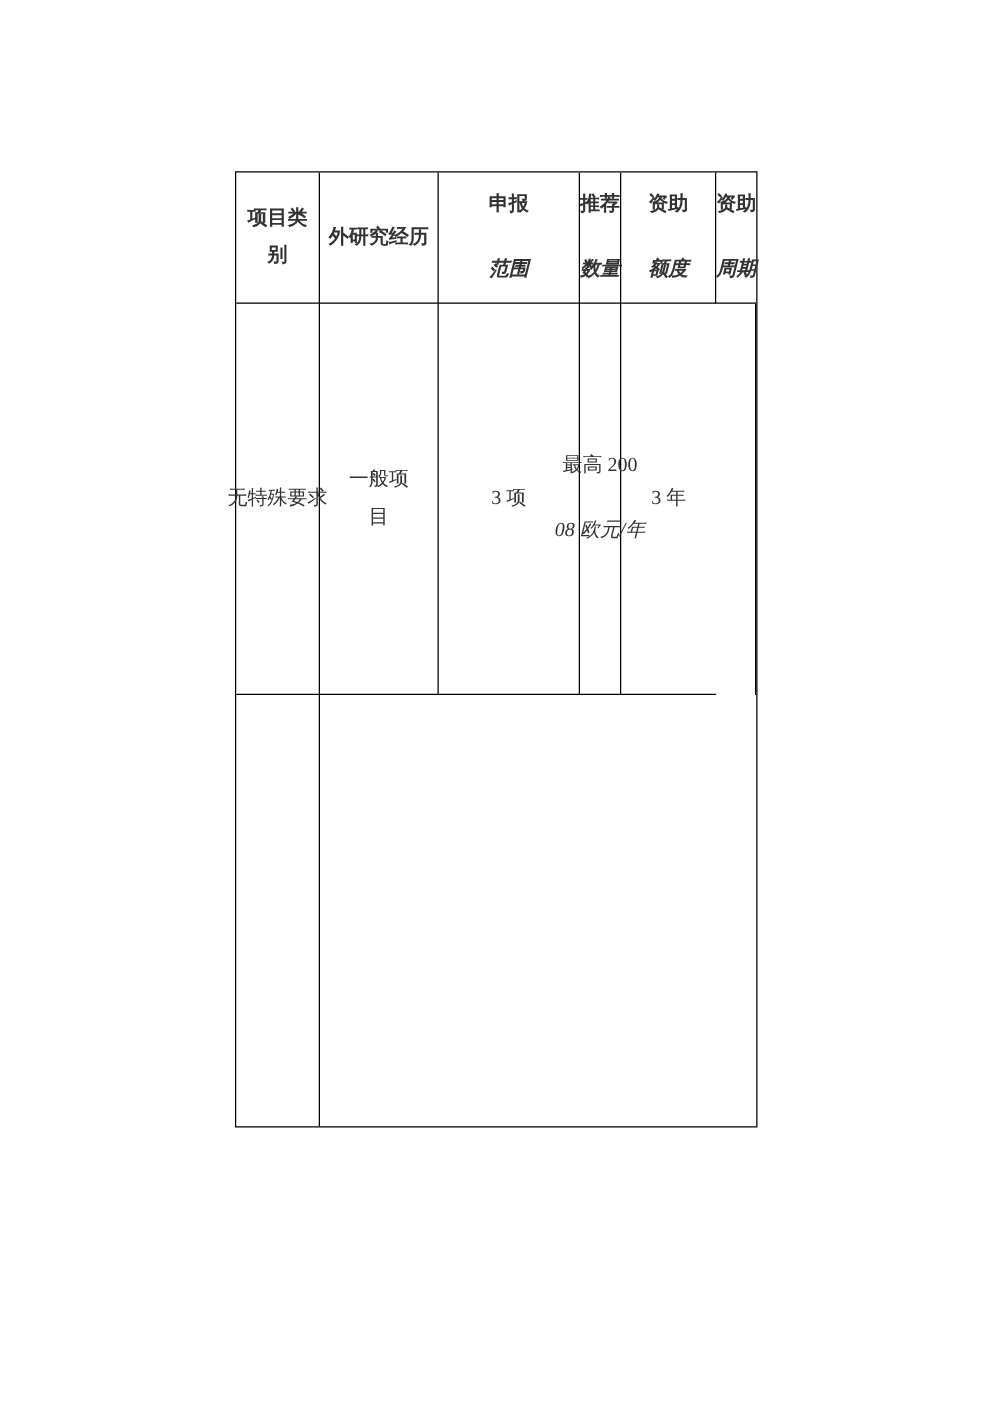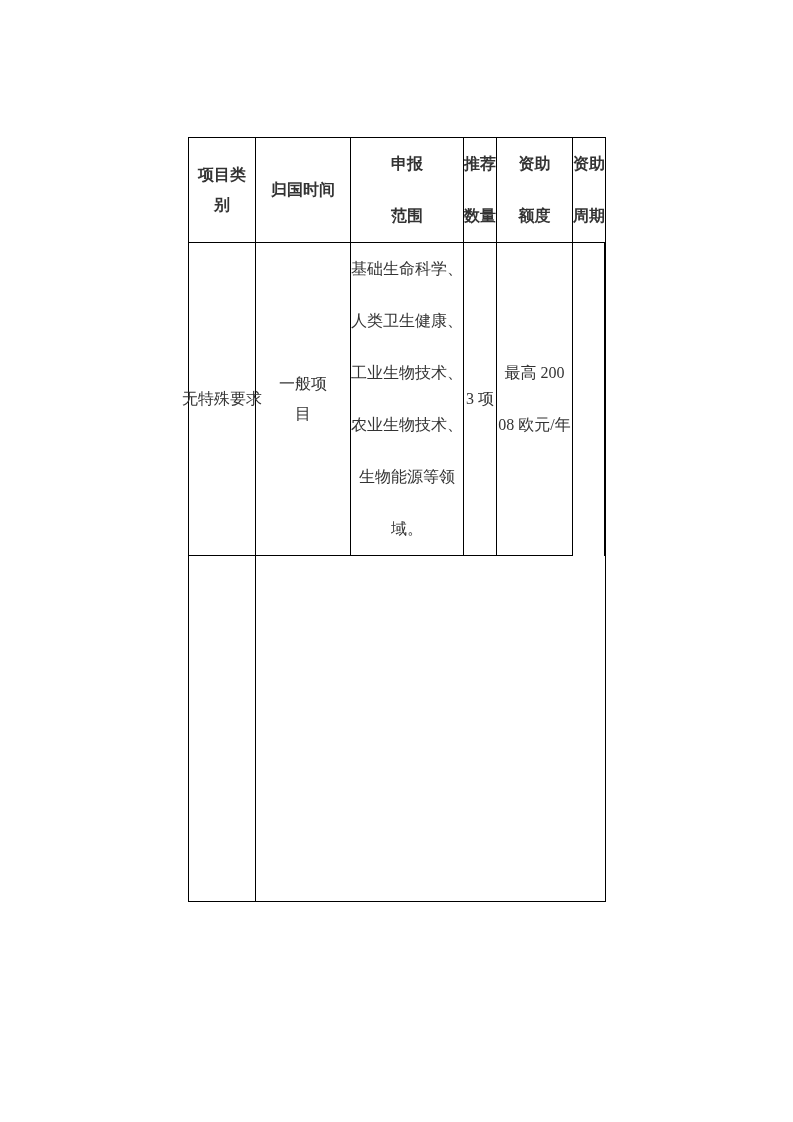--- a/index.html
+++ b/index.html
@@ -40,21 +40,21 @@
     display: flex;
     flex-direction: column;
     justify-content: center;
     align-items: center;
     overflow: visible;
     font-size: 16px;
   }
   .cell.last-col { border-right: none; }
   .cell.last-row { border-bottom: none; }
   .cell .para { display: block; }
-  .cell .para + .para { margin-top: 22px; }
+  .cell .para + .para { margin-top: 22px; font-style: italic; }
   .cell .ln {
     line-height: 30px;
     height: 30px;
     white-space: nowrap;
     text-align: center;
   }
   .thead .ln { font-weight: bold; }
   .cell-returnee-category { padding-bottom: 16px; }
 </style>
 </head>
@@ -64,21 +64,21 @@
   <div class="funding-table">
 
     <div class="cell thead">
         <div class="para">
           <div class="ln">项目类</div>
           <div class="ln">别</div>
         </div>
       </div>
     <div class="cell thead">
         <div class="para">
-          <div class="ln">归国时间</div>
+          <div class="ln">外研究经历</div>
         </div>
       </div>
     <div class="cell thead">
         <div class="para">
           <div class="ln">申报</div>
         </div>
         <div class="para">
           <div class="ln">范围</div>
         </div>
       </div>
@@ -113,50 +113,35 @@
         </div>
       </div>
     <div class="cell">
         <div class="para">
           <div class="ln">一般项</div>
           <div class="ln">目</div>
         </div>
       </div>
     <div class="cell">
         <div class="para">
-          <div class="ln">基础生命科学、</div>
-        </div>
-        <div class="para">
-          <div class="ln">人类卫生健康、</div>
-        </div>
-        <div class="para">
-          <div class="ln">工业生物技术、</div>
-        </div>
-        <div class="para">
-          <div class="ln">农业生物技术、</div>
-        </div>
-        <div class="para">
-          <div class="ln">生物能源等领</div>
-        </div>
-        <div class="para">
-          <div class="ln">域。</div>
-        </div>
-      </div>
-    <div class="cell">
-        <div class="para">
           <div class="ln">3 项</div>
         </div>
       </div>
     <div class="cell">
         <div class="para">
           <div class="ln">最高 200</div>
         </div>
         <div class="para">
           <div class="ln">08 欧元/年</div>
         </div>
       </div>
+    <div class="cell last-col">
+        <div class="para">
+          <div class="ln">3 年</div>
+        </div>
+      </div>
 
     <div class="cell last-row"></div>
     <div class="cell last-row"></div>
     <div class="cell last-row last-col"></div>
 
   </div>
 </div>
 
 </body></html>

